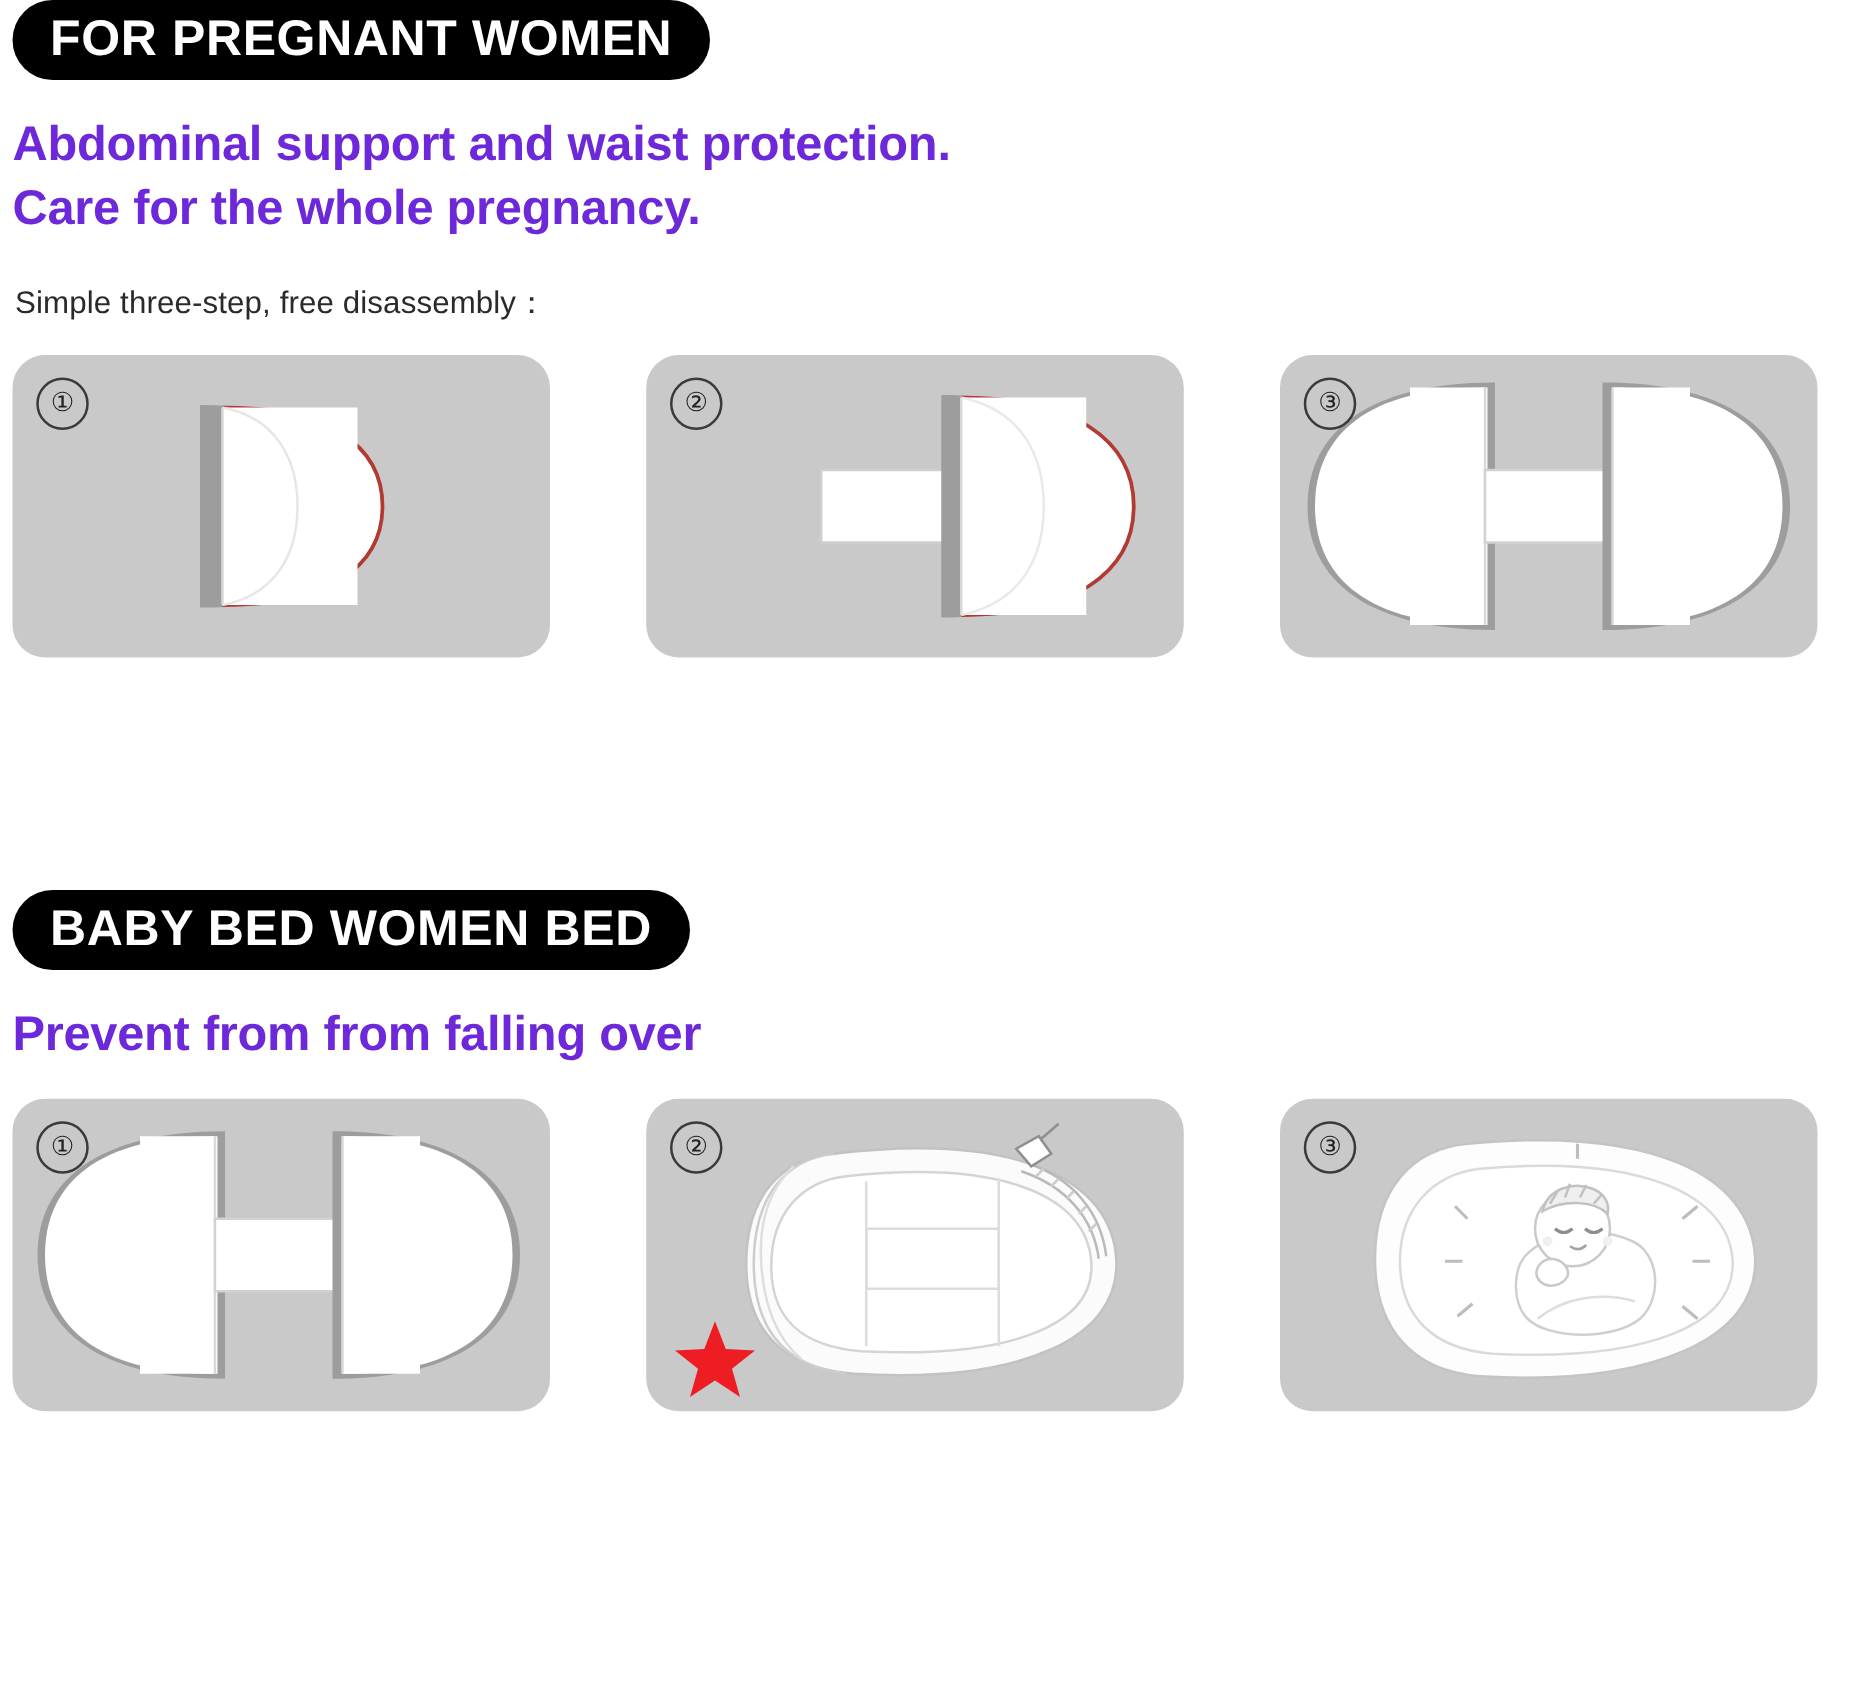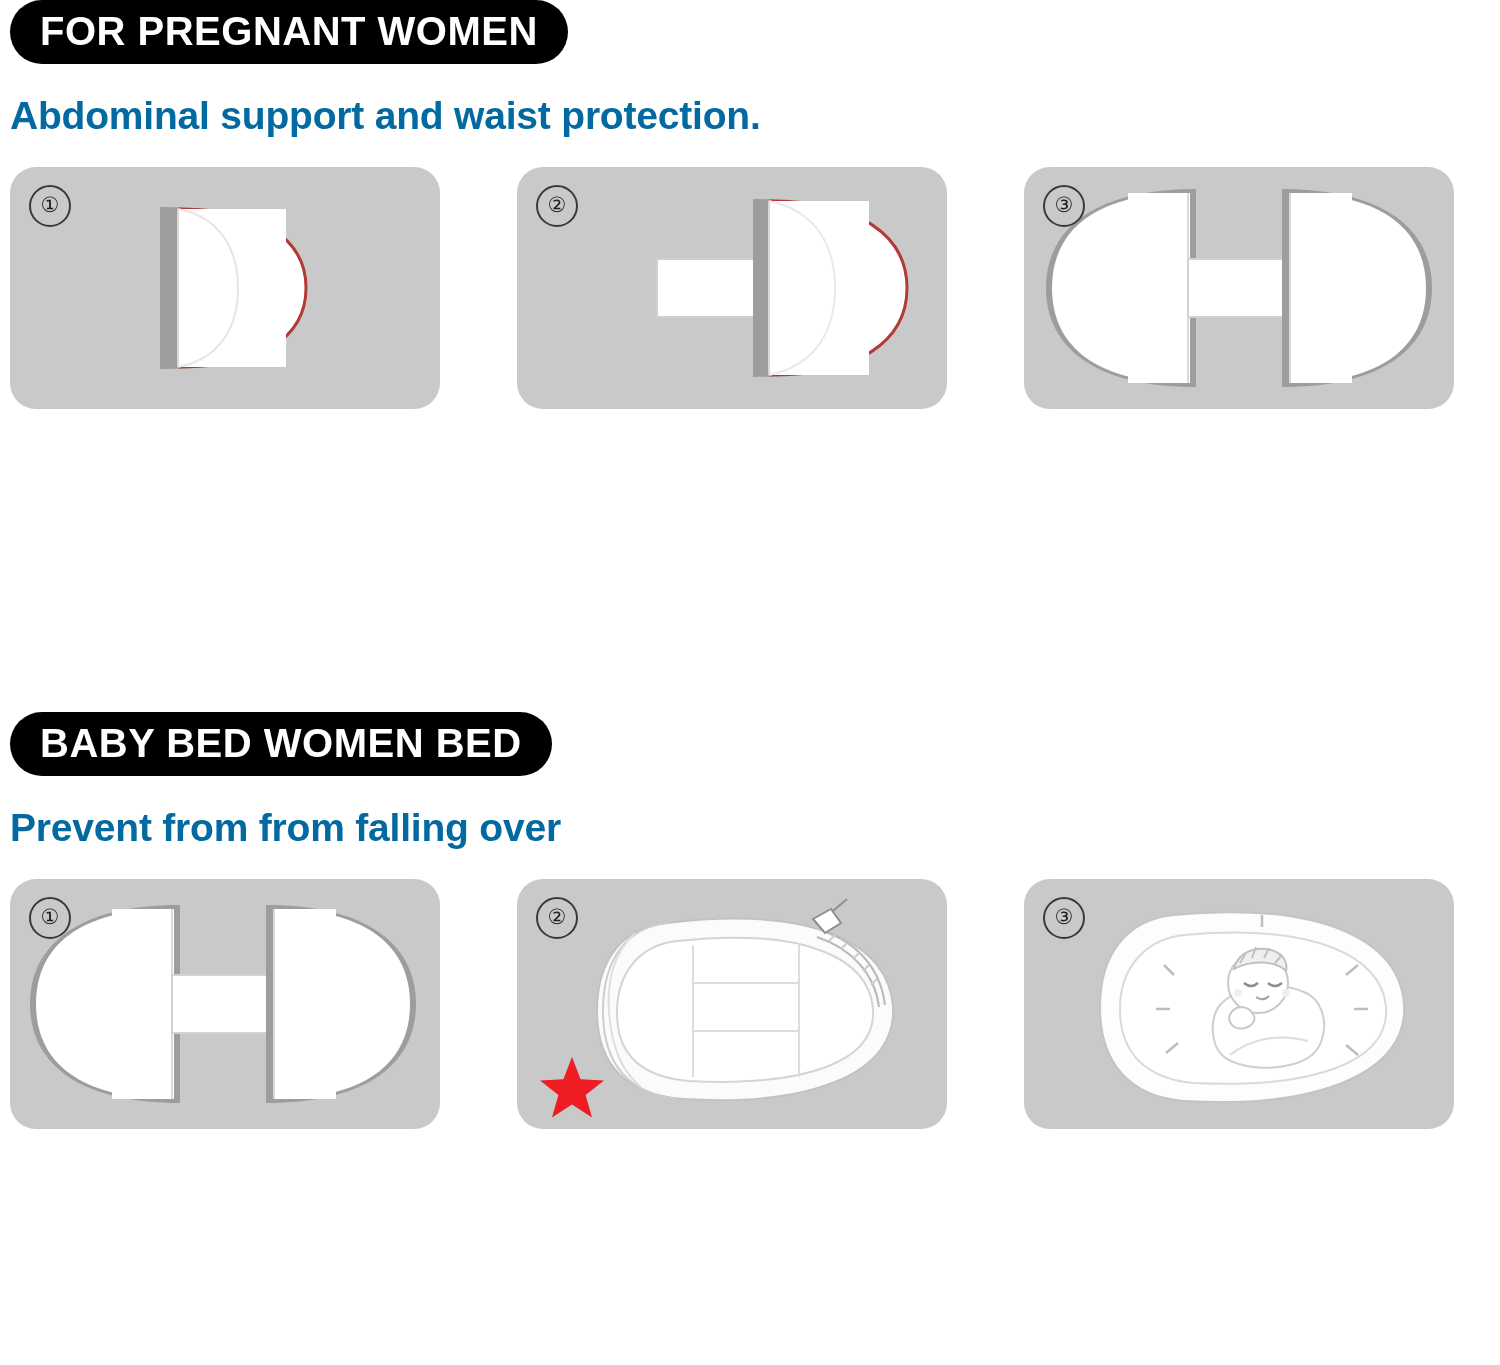--- a/index.html
+++ b/index.html
@@ -40,21 +40,21 @@
     padding: 11px 30px 13px 30px;
     font-size: 40px;
     line-height: 1.0;
     margin-left: 10px;
   }
   .headline {
     margin: 26px 0 0 10px;
     font-size: 39px;
     font-weight: bold;
     line-height: 1.32;
-    color: #0369a1;
+    color: #6d28d9;
     letter-spacing: -0.2px;
   }
   .subline {
     margin: 32px 0 0 12px;
     font-size: 25px;
     color: #2a2a2a;
     font-weight: normal;
     letter-spacing: 0.1px;
   }
 
@@ -124,22 +124,24 @@
 <body>
 
 <div class="page">
 
   <div class="section" id="section-pregnant">
 
     <div class="badge">FOR PREGNANT WOMEN</div>
 
     <div class="headline">
       <div>Abdominal support and waist protection.</div>
+      <div>Care for the whole pregnancy.</div>
     </div>
 
+    <div class="subline">Simple three-step, free disassembly：</div>
 
     <div class="steps-row">
 
       <div class="card">
         <div class="art">
           <svg viewBox="0 0 430 242" preserveAspectRatio="none" aria-hidden="true">
 
             <path d="M150 40 C 240 40, 290 70, 290 121 C 290 172, 240 202, 150 202 Z" fill="#9d9d9d"></path>
 
             <path d="M168 42 C 252 42, 296 72, 296 121 C 296 170, 252 200, 168 200 Z" fill="#ffffff"></path>

